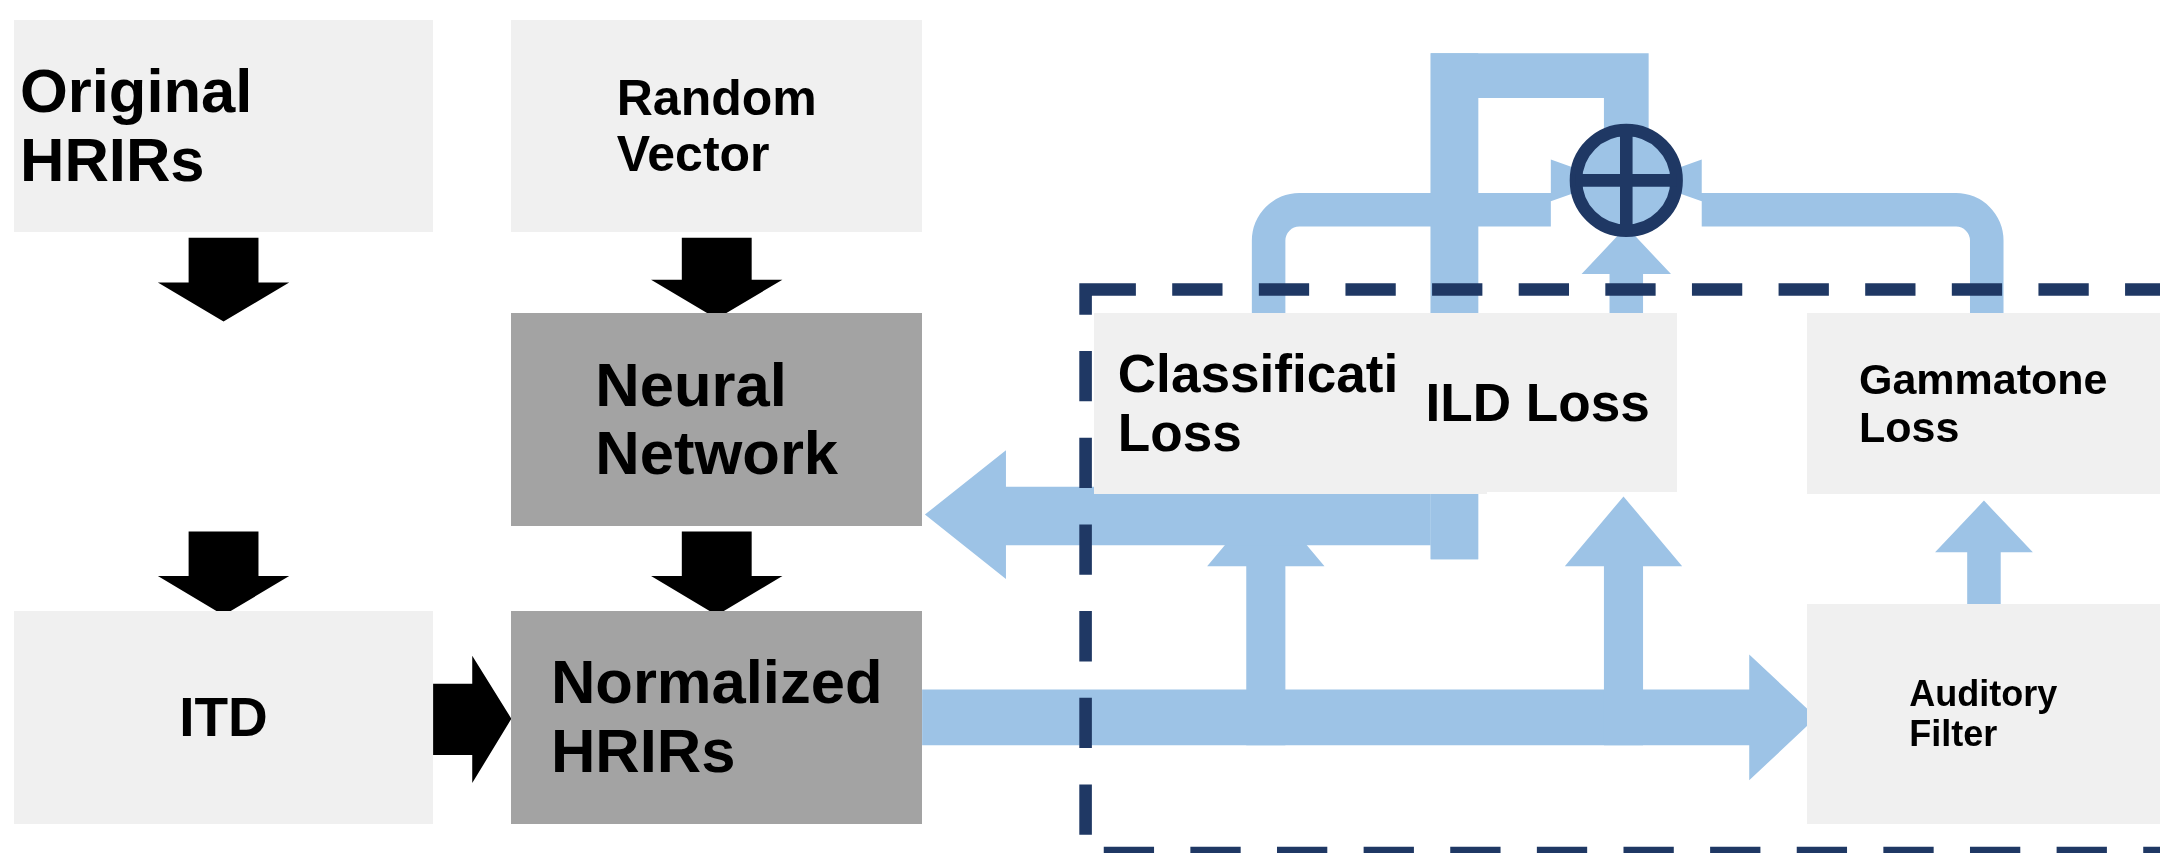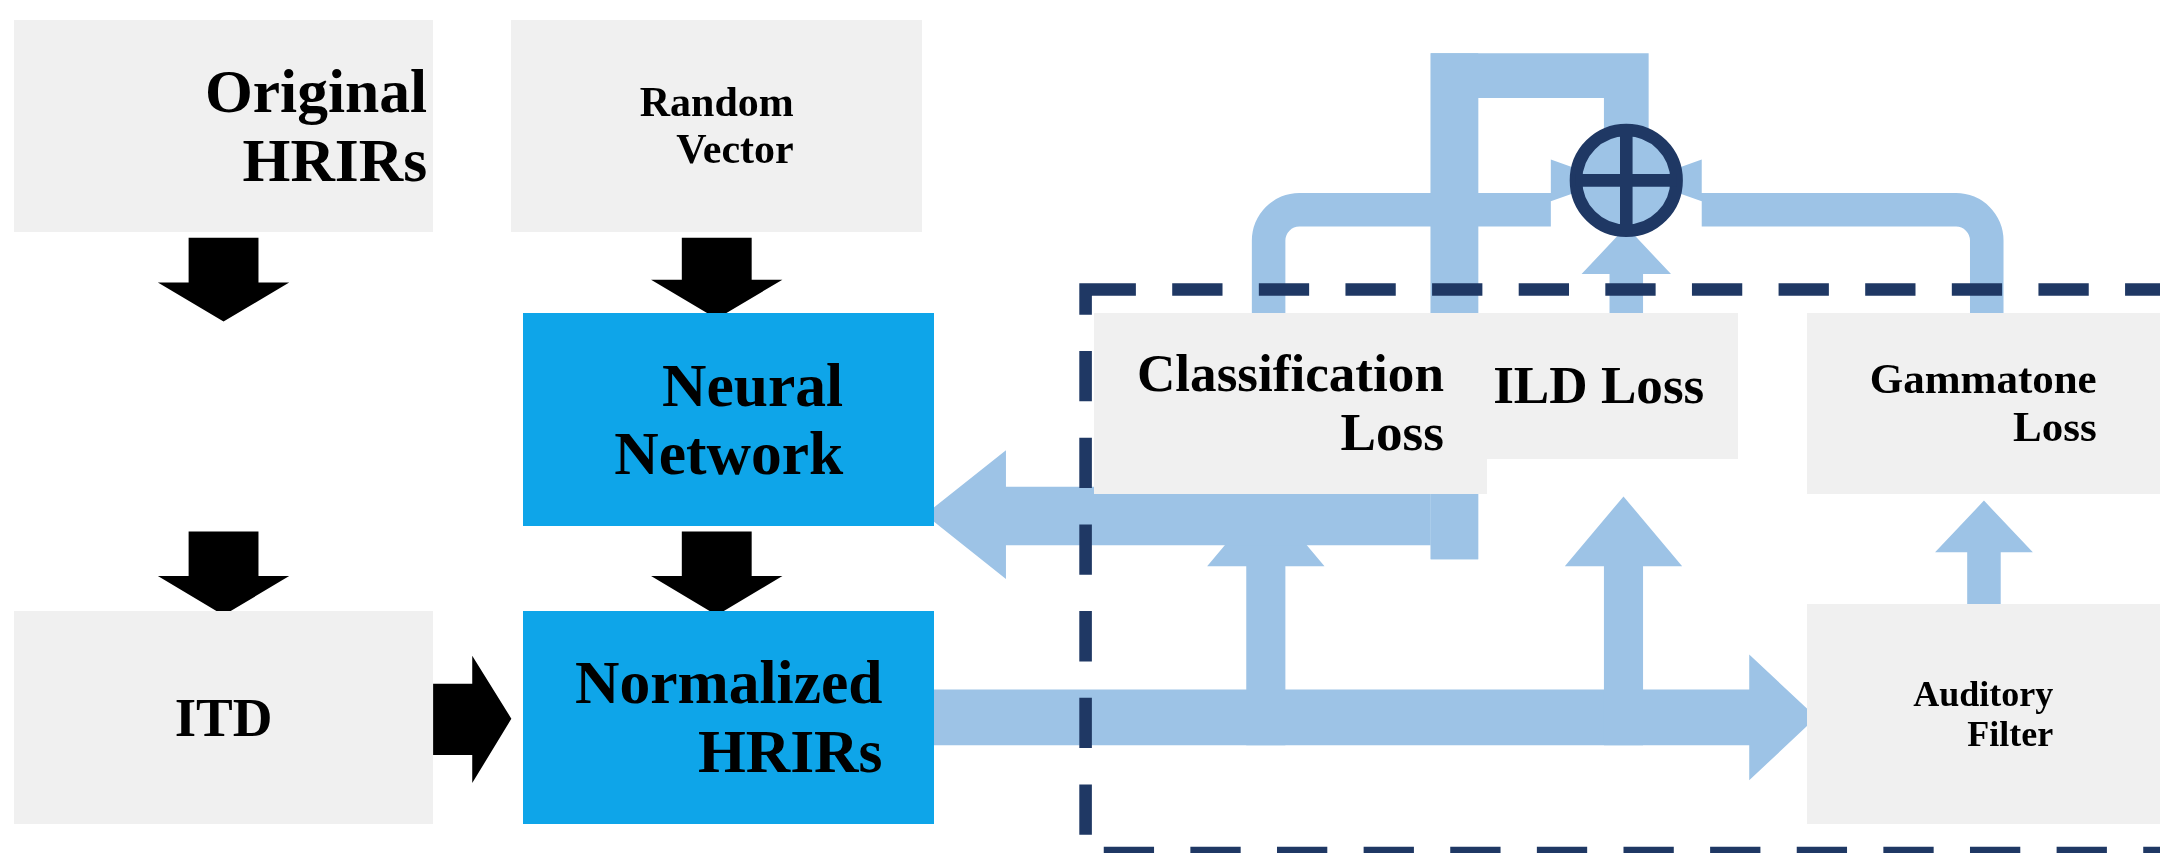--- a/index.html
+++ b/index.html
@@ -2,30 +2,29 @@
 <html><head>
 <meta charset="utf-8">
 <style>
   html,body{margin:0;padding:0;background:#ffffff;}
   body{font-family:"Liberation Sans", sans-serif;}
   #stage{position:relative;width:2160px;height:853px;background:#ffffff;overflow:hidden;}
 
   .node{
     position:absolute;
     display:flex;align-items:center;justify-content:center;
-    text-align:right;
+    text-align:left;
     font-weight:bold;
     color:#000000;
     line-height:1.12;
     box-sizing:border-box;
     padding:16px 6px;
-    font-family:Liberation Serif, serif;
   }
   .node.gray{background:#F0F0F0;}
-  .node.blue{background:#0ea5e9;margin-left:12px;}
+  .node.blue{background:#a3a3a3;}
 
   .node-label{white-space:pre-line;display:block;}
 
   svg#wires{position:absolute;left:0;top:0;width:2160px;height:853px;pointer-events:none;}
 </style>
 </head>
 <body>
 
 <div id="stage">
 
@@ -181,41 +180,41 @@
 
   <div class="node gray" style="left: 13.9715px; top: 19.577px; width: 419.146px; height: 212.551px; font-size: 61.5279px;">
     <span class="node-label">Original HRIRs</span>
   </div>
 
 
   <div class="node gray" style="left: 13.9715px; top: 611.084px; width: 419.146px; height: 212.551px; font-size: 55px;">
     <span class="node-label">ITD</span>
   </div>
 
-  <div class="node gray" style="left: 511.358px; top: 19.577px; width: 410.763px; height: 212.551px; font-size: 42px;">
+  <div class="node gray" style="left: 511.358px; top: 19.577px; width: 410.763px; height: 212.551px; font-size: 50px;">
     <span class="node-label">Random
 Vector</span>
   </div>
 
   <div class="node blue" style="left: 511.358px; top: 313.233px; width: 410.763px; height: 212.551px; font-size: 61.5279px;">
     <span class="node-label">Neural
 Network</span>
   </div>
 
   <div class="node blue" style="left: 511.358px; top: 611.084px; width: 410.763px; height: 212.551px; font-size: 61.5279px;">
     <span class="node-label">Normalized
 HRIRs</span>
   </div>
 
   <div class="node gray" style="left: 1093.97px; top: 313.233px; width: 393px; height: 180.389px; font-size: 53.1377px;">
     <span class="node-label">Classification
 Loss</span>
   </div>
 
-  <div class="node gray" style="left: 1459px; top: 313.233px; width: 279.431px; height: 146px; font-size: 53.1377px;">
+  <div class="node gray" style="left: 1398px; top: 313.233px; width: 279.431px; height: 179px; font-size: 53.1377px;">
     <span class="node-label">ILD Loss</span>
   </div>
 
   <div class="node gray" style="left: 1806.52px; top: 313.233px; width: 353.48px; height: 180.389px; font-size: 43px;">
     <span class="node-label">Gammatone
 Loss</span>
   </div>
 
   <div class="node gray" style="left: 1806.52px; top: 604.092px; width: 353.48px; height: 219.543px; font-size: 36px;">
     <span class="node-label">Auditory

